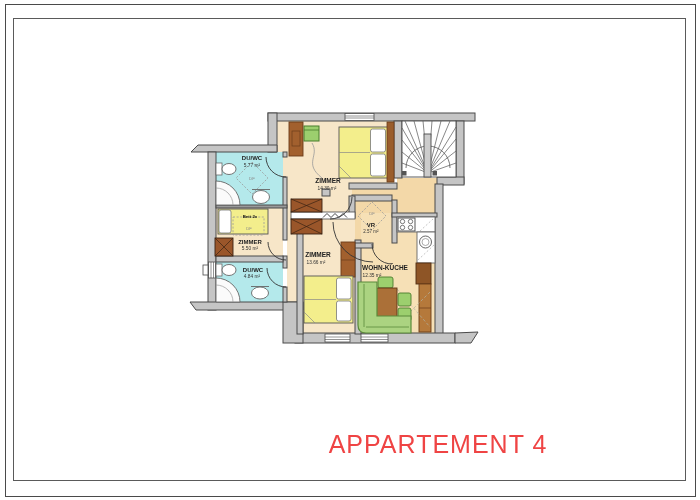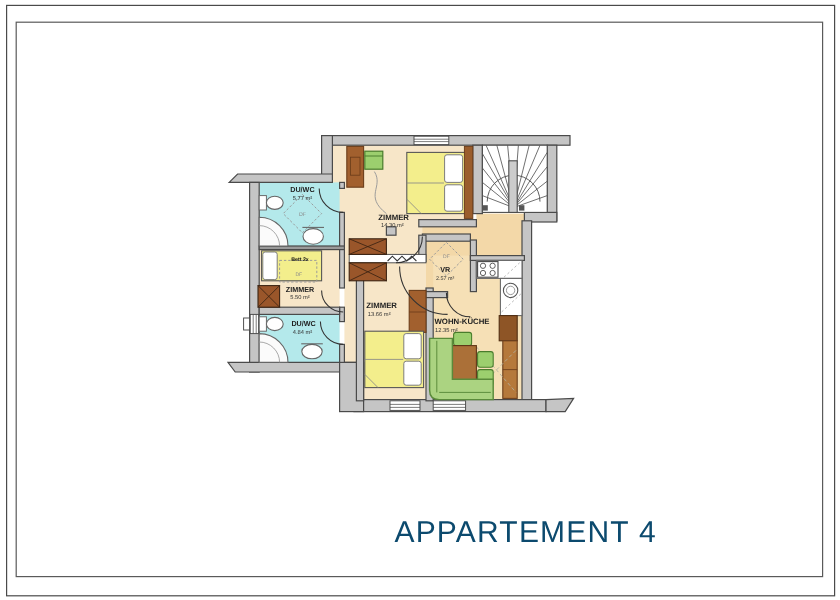--- a/index.html
+++ b/index.html
@@ -5,21 +5,21 @@
   html,body{margin:0;padding:0;}
   body{
     width:700px;height:500px;position:relative;background:#ffffff;
     font-family:"Liberation Sans", sans-serif;overflow:hidden;
   }
   .frame-outer{position:absolute;left:5px;top:4px;width:689px;height:491px;border:1px solid #4a4a4a;}
   .frame-inner{position:absolute;left:13px;top:18px;width:671px;height:461px;border:1px solid #5a5a5a;}
   #plan{position:absolute;left:0;top:0;}
   .plan-title{
     position:absolute;left:288px;top:430px;width:300px;text-align:center;
-    font-size:25px;color:#0c4a6e;letter-spacing:1px;font-weight:400;white-space:nowrap;
+    font-size:25px;color:#ef4444;letter-spacing:1px;font-weight:400;white-space:nowrap;
   }
   text{font-family:"Liberation Sans", sans-serif;}
   .rname{font-weight:700;fill:#222;}
   .rarea{fill:#333;}
   .df{fill:#8a8a8a;}
 </style>
 </head>
 <body>
 
 <div class="frame-outer"></div>

